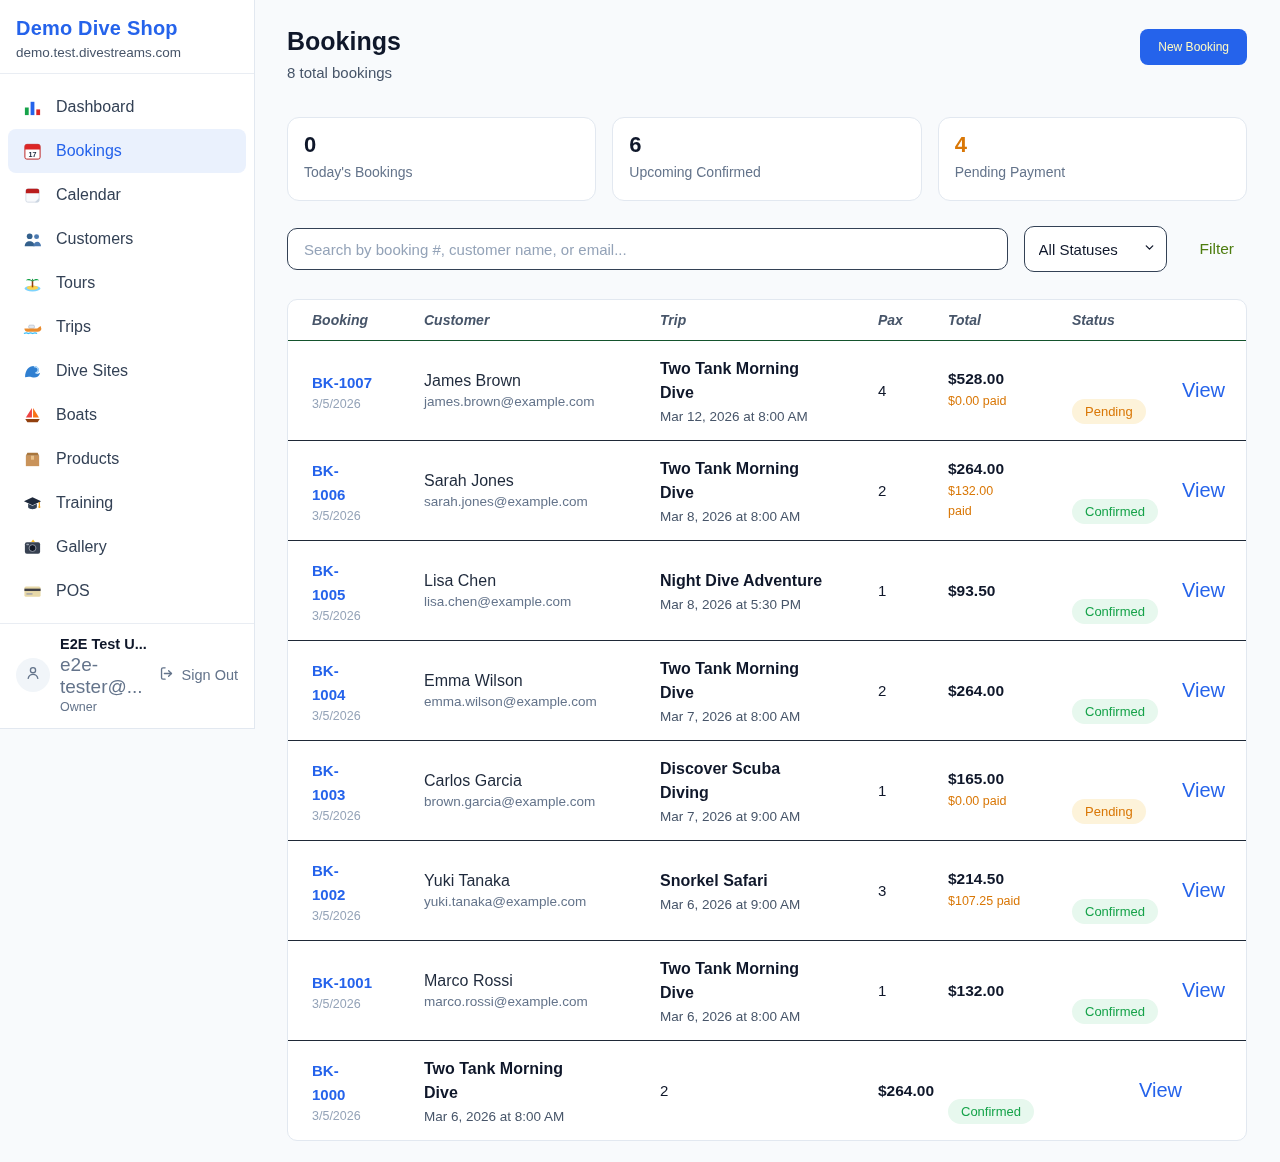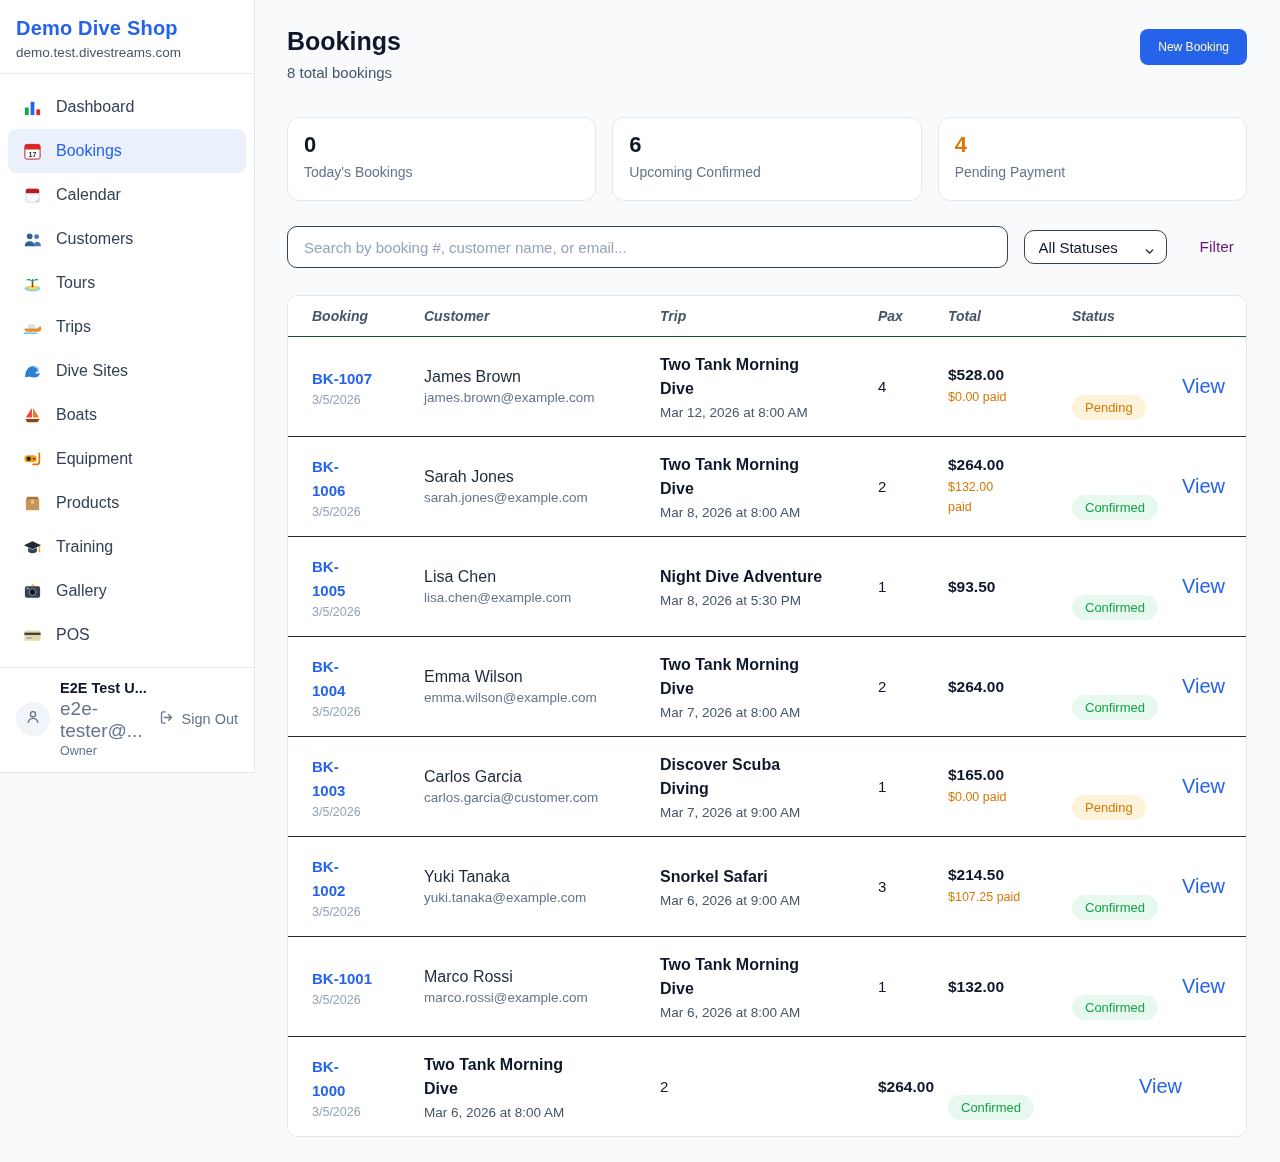--- a/index.html
+++ b/index.html
@@ -67,27 +67,27 @@
   .filter-row { display:flex; align-items:center; margin-top:25px; }
   .search-input {
     flex:1; height:42px; border:1px solid #334155; border-radius:10px;
     padding:0 16px; font-size:15px; color:#0f172a; background:#fff; outline:none;
     font-family:"Liberation Sans",sans-serif;
   }
   .search-input::placeholder { color:#94a3b8; }
   .select-wrap { position:relative; margin-left:16px; width:143px; flex:0 0 143px; }
   .status-select {
     appearance:none; -webkit-appearance:none;
-    width:100%; height:34px; border:1px solid #334155; border-radius:10px;
+    width:100%; height:46px; border:1px solid #334155; border-radius:10px;
     background:#fff; font-size:15px; color:#0f172a; padding:0 30px 0 14px;
     font-family:"Liberation Sans",sans-serif; cursor:pointer;
   }
   .select-wrap .chev { position:absolute; right:11px; top:14px; pointer-events:none; }
   .btn-ghost {
-    background:none; border:none; font-size:15.5px; color:#701a75;
+    background:none; border:none; font-size:15.5px; color:#4d7c0f;
     font-family:"Liberation Sans",sans-serif; cursor:pointer; margin-left:33px; margin-right:13px;
   }
 
   
   .table-card {
     margin-top:27px; background:#fff; border:1px solid #e2e8f0; border-radius:10px;
     overflow:hidden;
   }
   .tgrid { display:grid; grid-template-columns:112px 236px 218px 70px 124px 110px 1fr; align-items:center; padding:0 24px; }
   .thead { height:41px; border-bottom:1px solid #14532d;font-style:italic; }
@@ -201,31 +201,20 @@
               <path d="M9.4 2 v10.2 H3z" fill="#ef4444"></path>
               <path d="M10.6 2 v10.2 h6.2z" fill="#f97316"></path>
               <path d="M2.4 13.8 h15.2 l-2.2 3.4 H4.6z" fill="#92400e"></path>
             </svg>
           </span>
         <span>Boats</span>
       </div>
       <div class="nav-item">
         <span class="ico">
             <svg width="19" height="19" viewBox="0 0 20 20">
-              <rect x="1.5" y="5.5" width="13" height="7.4" rx="3.4" fill="#f59e0b"></rect>
-              <circle cx="6" cy="9.2" r="2.3" fill="#1e293b"></circle>
-              <path d="M10.4 9.2 h2.4" stroke="#1e293b" stroke-width="1.5"></path>
-              <path d="M17.2 3.6 v8.4 a3.2 3.2 0 0 1 -3.2 3.2 h-3.4" fill="none" stroke="#d97706" stroke-width="1.8" stroke-linecap="round"></path>
-            </svg>
-          </span>
-        <span>Equipment</span>
-      </div>
-      <div class="nav-item">
-        <span class="ico">
-            <svg width="19" height="19" viewBox="0 0 20 20">
               <rect x="3" y="6" width="14" height="11" fill="#c9935a"></rect>
               <path d="M3 6 h14 l-1.6-3.2 H4.6z" fill="#a9763c"></path>
               <rect x="8.4" y="6" width="3.2" height="4.2" fill="#e9c189"></rect>
             </svg>
           </span>
         <span>Products</span>
       </div>
       <div class="nav-item">
         <span class="ico">
             <svg width="19" height="19" viewBox="0 0 20 20">
@@ -432,21 +421,21 @@
     <div class="view-link">View</div>
   </div>
           <div class="tgrid trow">
     <div>
       <div class="bk-no">BK-
 1003</div>
       <div class="bk-date">3/5/2026</div>
     </div>
     <div>
       <div class="c-name">Carlos Garcia</div>
-      <div class="c-email">carlos.garcia@customer.com</div>
+      <div class="c-email">brown.garcia@example.com</div>
     </div>
     <div>
       <div class="t-name">Discover Scuba
 Diving</div>
       <div class="t-date">Mar 7, 2026 at 9:00 AM</div>
     </div>
     <div class="pax">1</div>
     <div>
       <div class="total">$165.00</div>
       <div class="paid">$0.00 paid</div>

